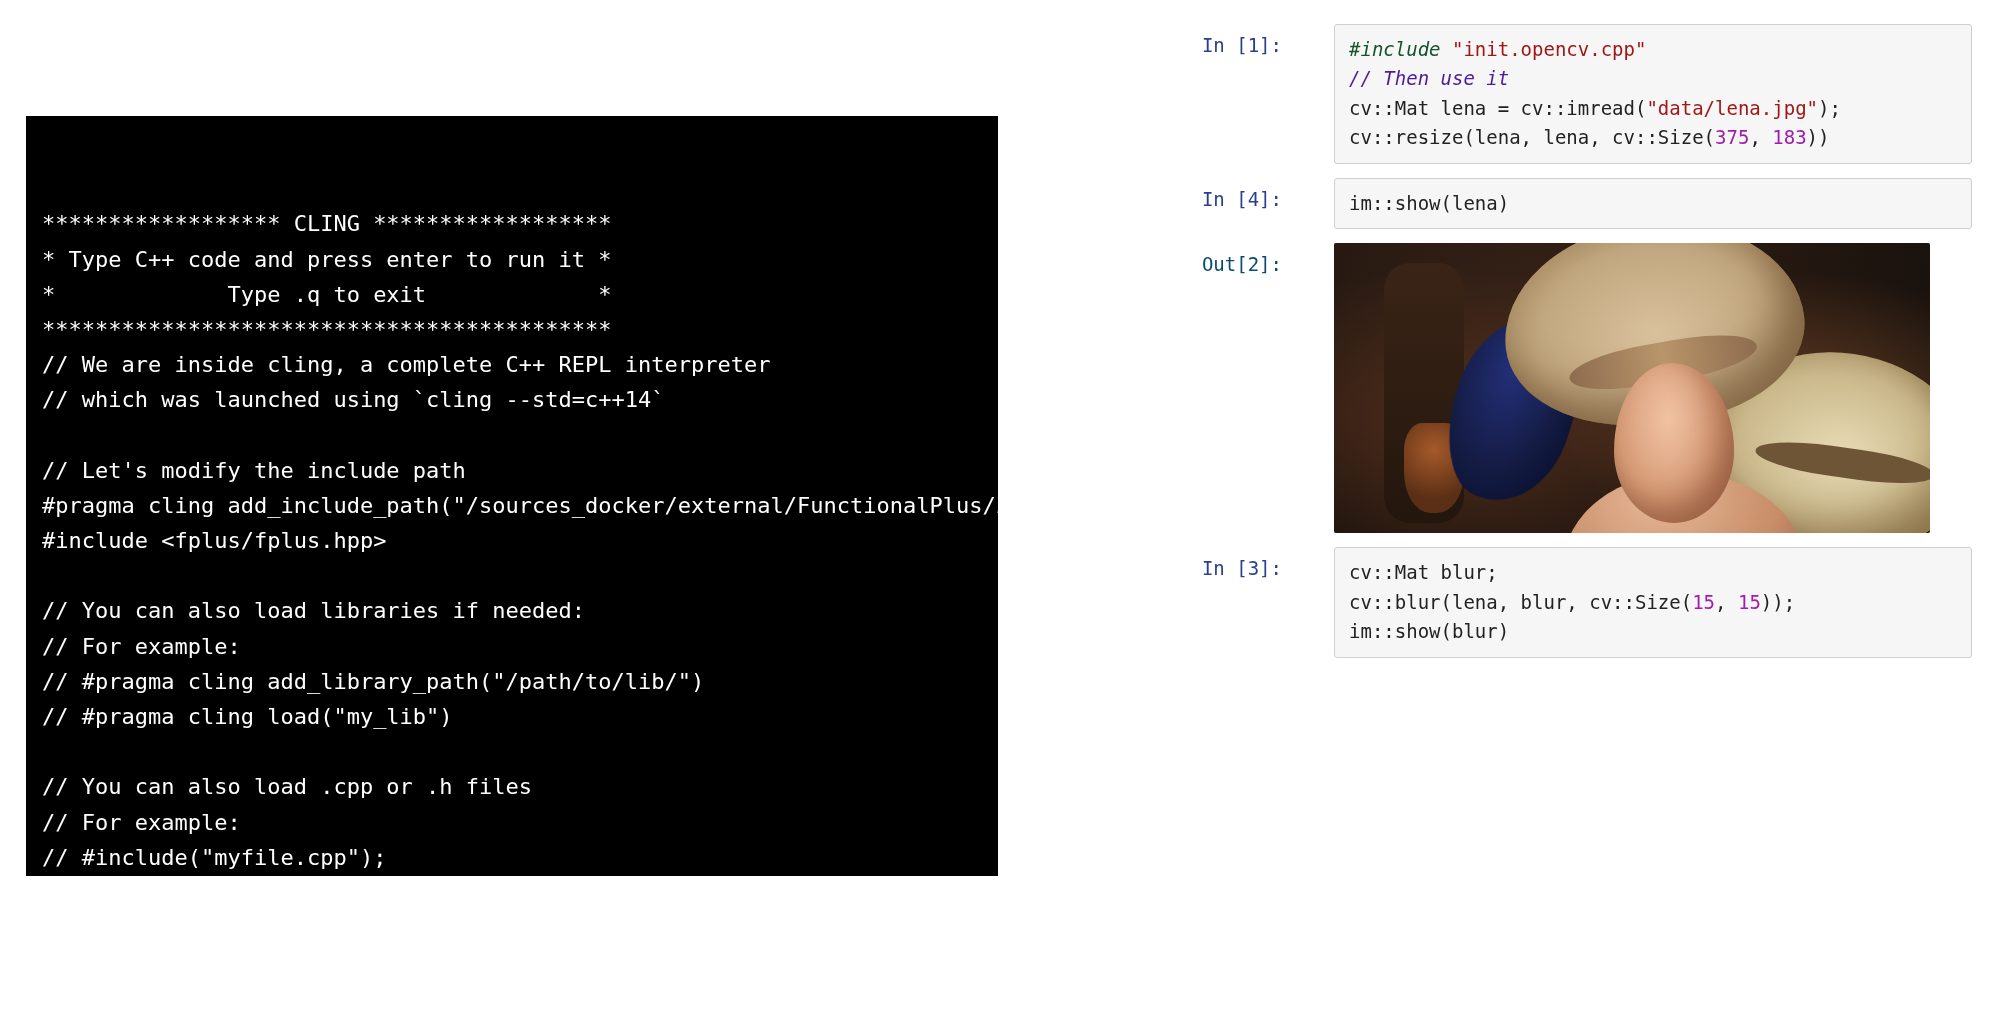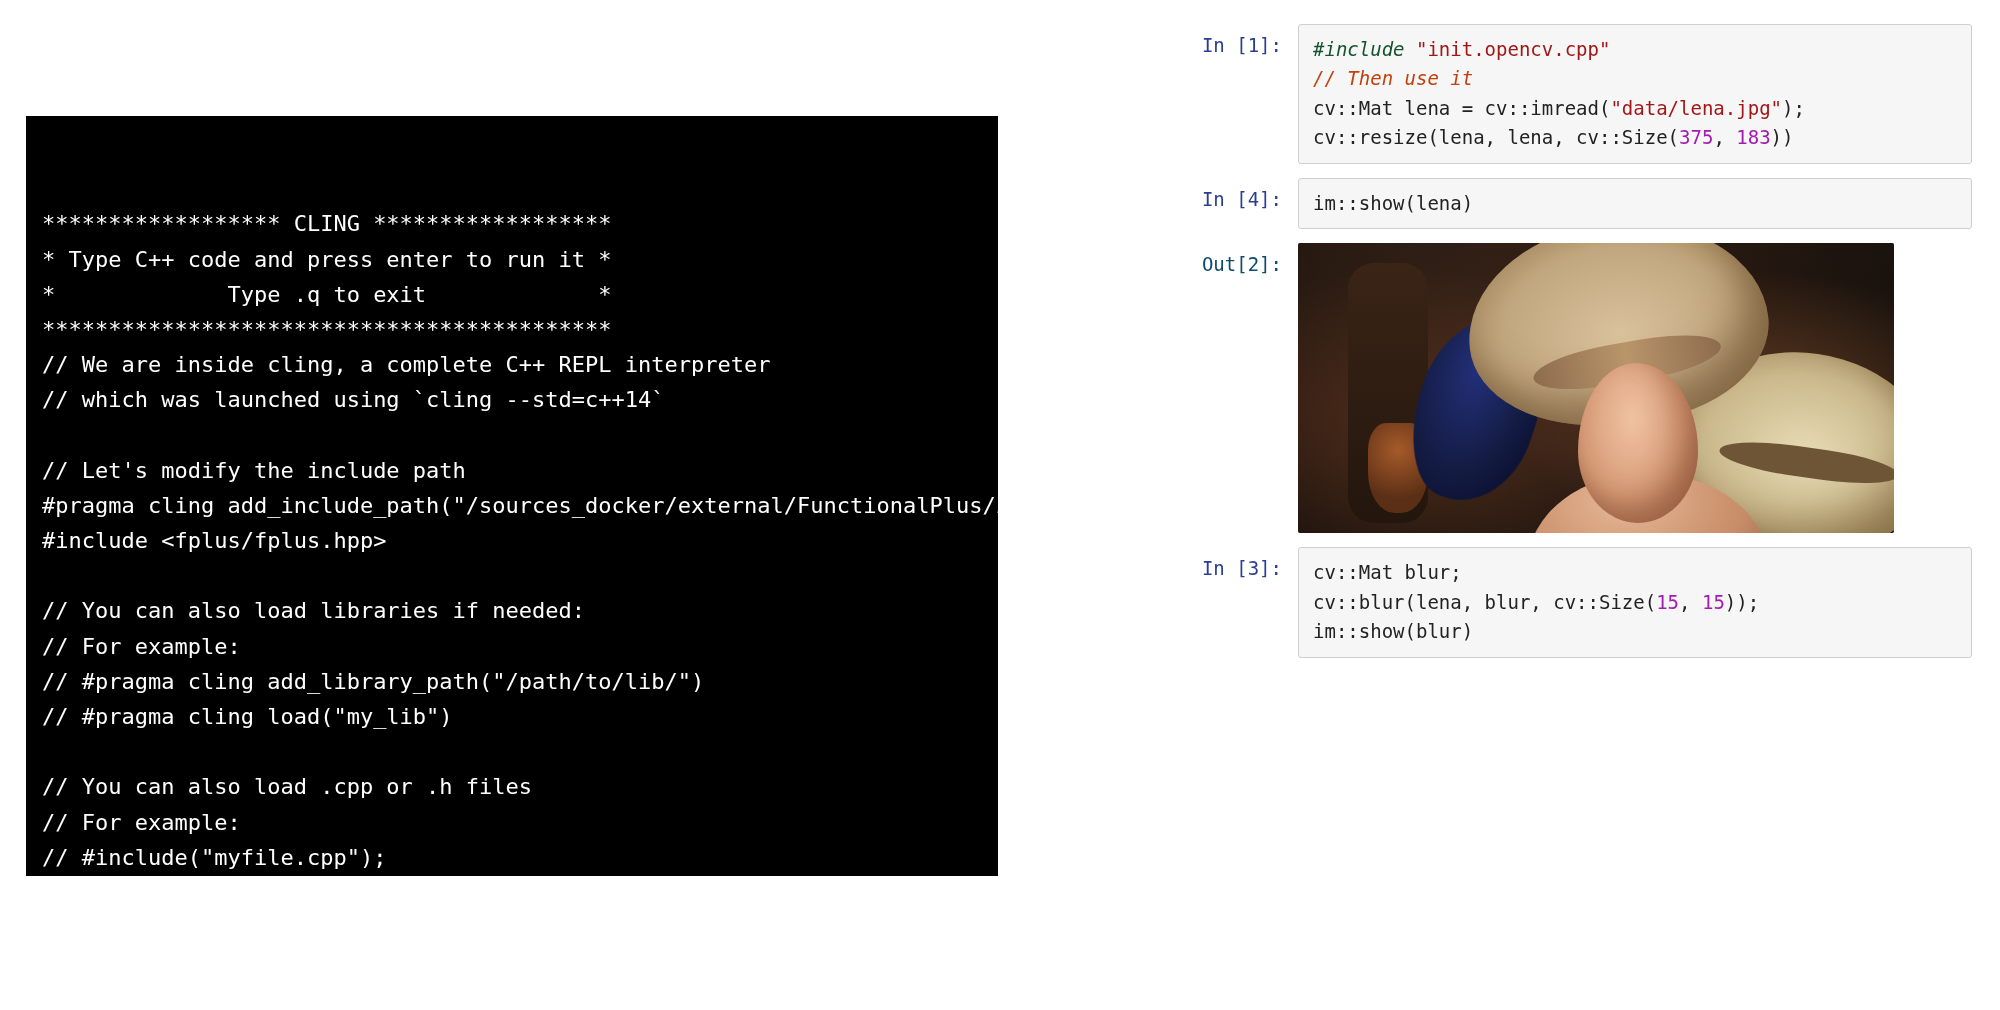--- a/index.html
+++ b/index.html
@@ -34,20 +34,21 @@
     position: absolute;
     left: 1188px;
     top: 24px;
     width: 784px;
     font-size: 20px;
   }
   .nb-row {
     display: flex;
     align-items: flex-start;
     margin-bottom: 14px;
+    gap: 36px;
   }
   .nb-prompt {
     width: 110px;
     flex: 0 0 110px;
     text-align: right;
     padding-right: 16px;
     padding-top: 10px;
     font-family: ui-monospace, Menlo, Consolas, monospace;
     font-size: 19px;
   }
@@ -63,21 +64,21 @@
     padding: 10px 14px;
     line-height: 1.55;
     white-space: pre;
     font-family: ui-monospace, Menlo, Consolas, monospace;
     font-size: 19px;
     color: #222;
   }
   
   .tok-pre   { color: #14532d; font-style: italic; }   
   .tok-str   { color: #a11616; }                        
-  .tok-com   { color: #c2410c; font-style: italic; }    
+  .tok-com   { color: #4c1d95; font-style: italic; }    
   .tok-num   { color: #a21caf; }                        
   .tok-plain { color: #222; }
 
   
   .nb-img {
     width: 596px;
     height: 290px;
     border-radius: 2px;
     overflow: hidden;
     position: relative;

